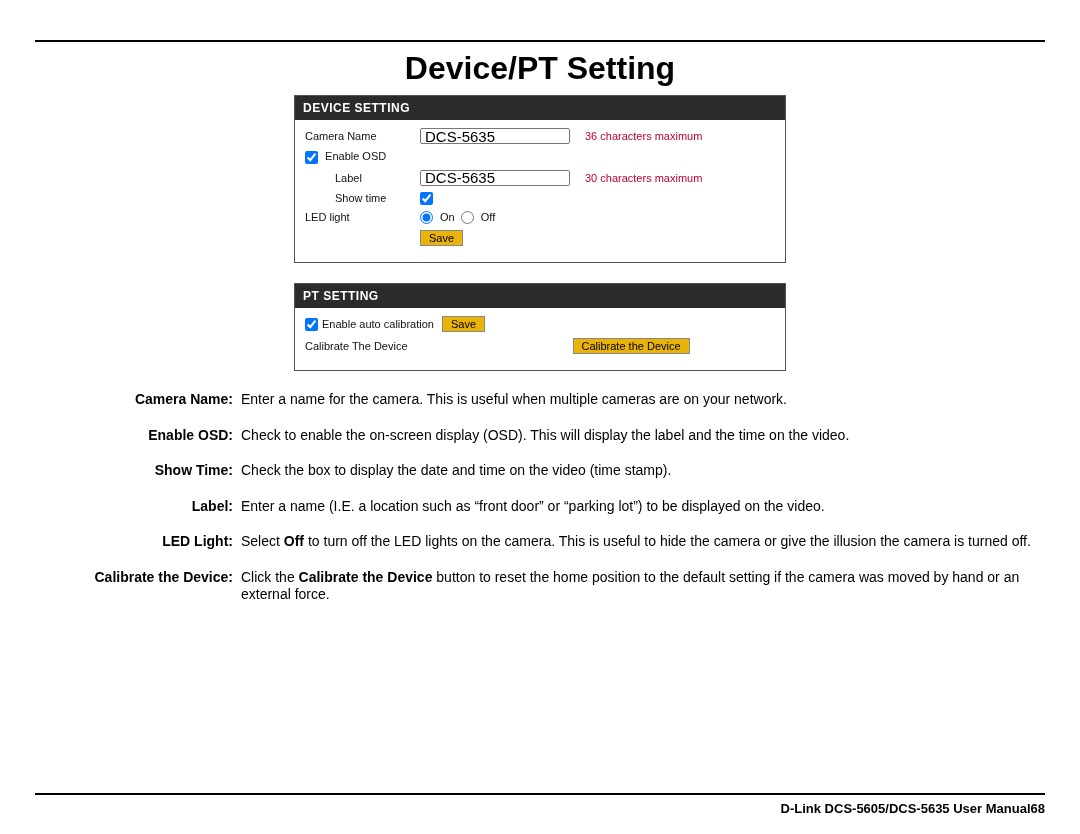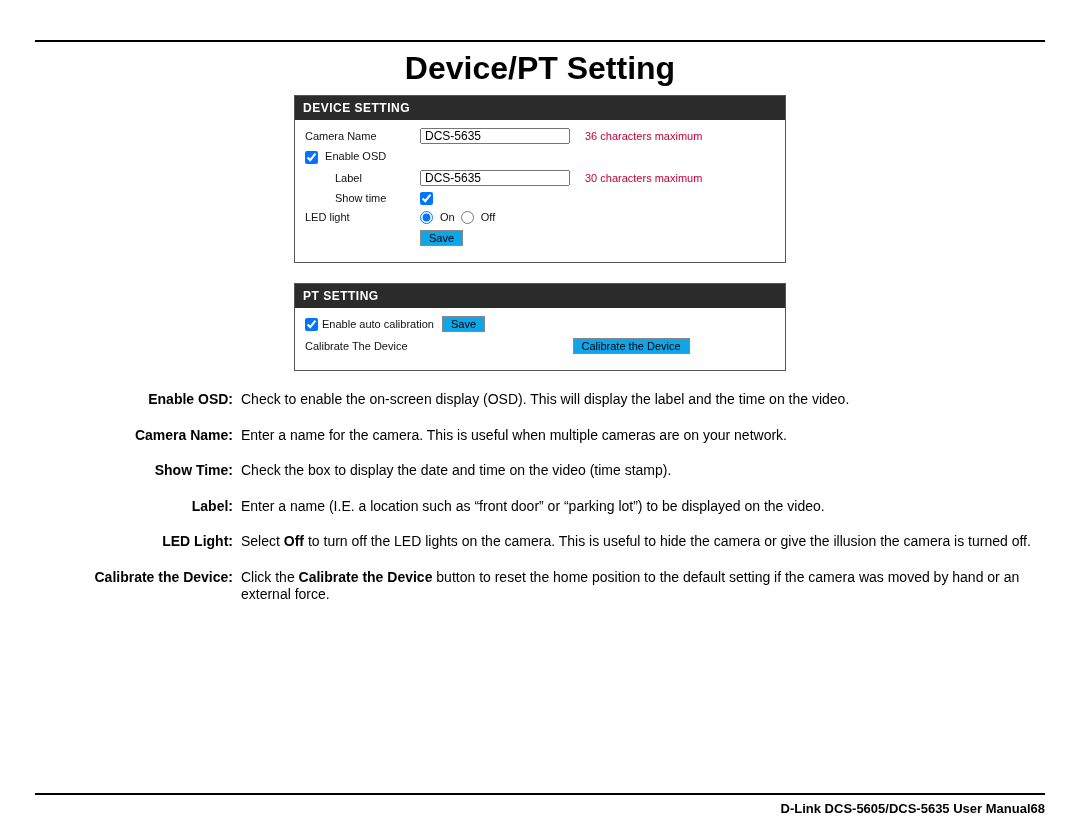--- a/index.html
+++ b/index.html
@@ -59,35 +59,35 @@
     width: 115px;
     text-align: left;
   }
   .form-row .lbl.indent {
     padding-left: 30px;
     width: 85px;
   }
   .form-row input[type="text"] {
     width: 150px;
     font-family: Verdana, Arial, sans-serif;
-    font-size: 12px;
+    font-size: 15px;
     padding: 1px 3px;
     height: 16px;
     box-sizing: border-box;
   }
   .hint {
     color: #c00033;
     font-size: 11px;
     margin-left: 15px;
   }
   .btn {
     font-family: Verdana, Arial, sans-serif;
     font-size: 11px;
     padding: 1px 8px;
-    background: #0ea5e9;
+    background: #eab308;
     border: 1px solid #888;
     cursor: pointer;
   }
   .pt-calib-btn-wrap {
     margin-left: 165px;
   }
   .definitions {
     margin: 20px 0 0 0;
   }
   .def-row {
@@ -198,26 +198,26 @@
         <span class="pt-calib-btn-wrap">
           <button class="btn">Calibrate the Device</button>
         </span>
       </div>
 
     </div>
   </div>
 
   <div class="definitions">
       <div class="def-row">
+        <div class="def-term">Camera Name:</div>
+        <div class="def-desc">Enter a name for the camera. This is useful when multiple cameras are on your network.</div>
+      </div>
+      <div class="def-row">
         <div class="def-term">Enable OSD:</div>
         <div class="def-desc">Check to enable the on-screen display (OSD). This will display the label and the time on the video.</div>
-      </div>
-      <div class="def-row">
-        <div class="def-term">Camera Name:</div>
-        <div class="def-desc">Enter a name for the camera. This is useful when multiple cameras are on your network.</div>
       </div>
       <div class="def-row">
         <div class="def-term">Show Time:</div>
         <div class="def-desc">Check the box to display the date and time on the video (time stamp).</div>
       </div>
       <div class="def-row">
         <div class="def-term">Label:</div>
         <div class="def-desc">Enter a name (I.E. a location such as “front door” or “parking lot”) to be displayed on the video.</div>
       </div>
       <div class="def-row">

